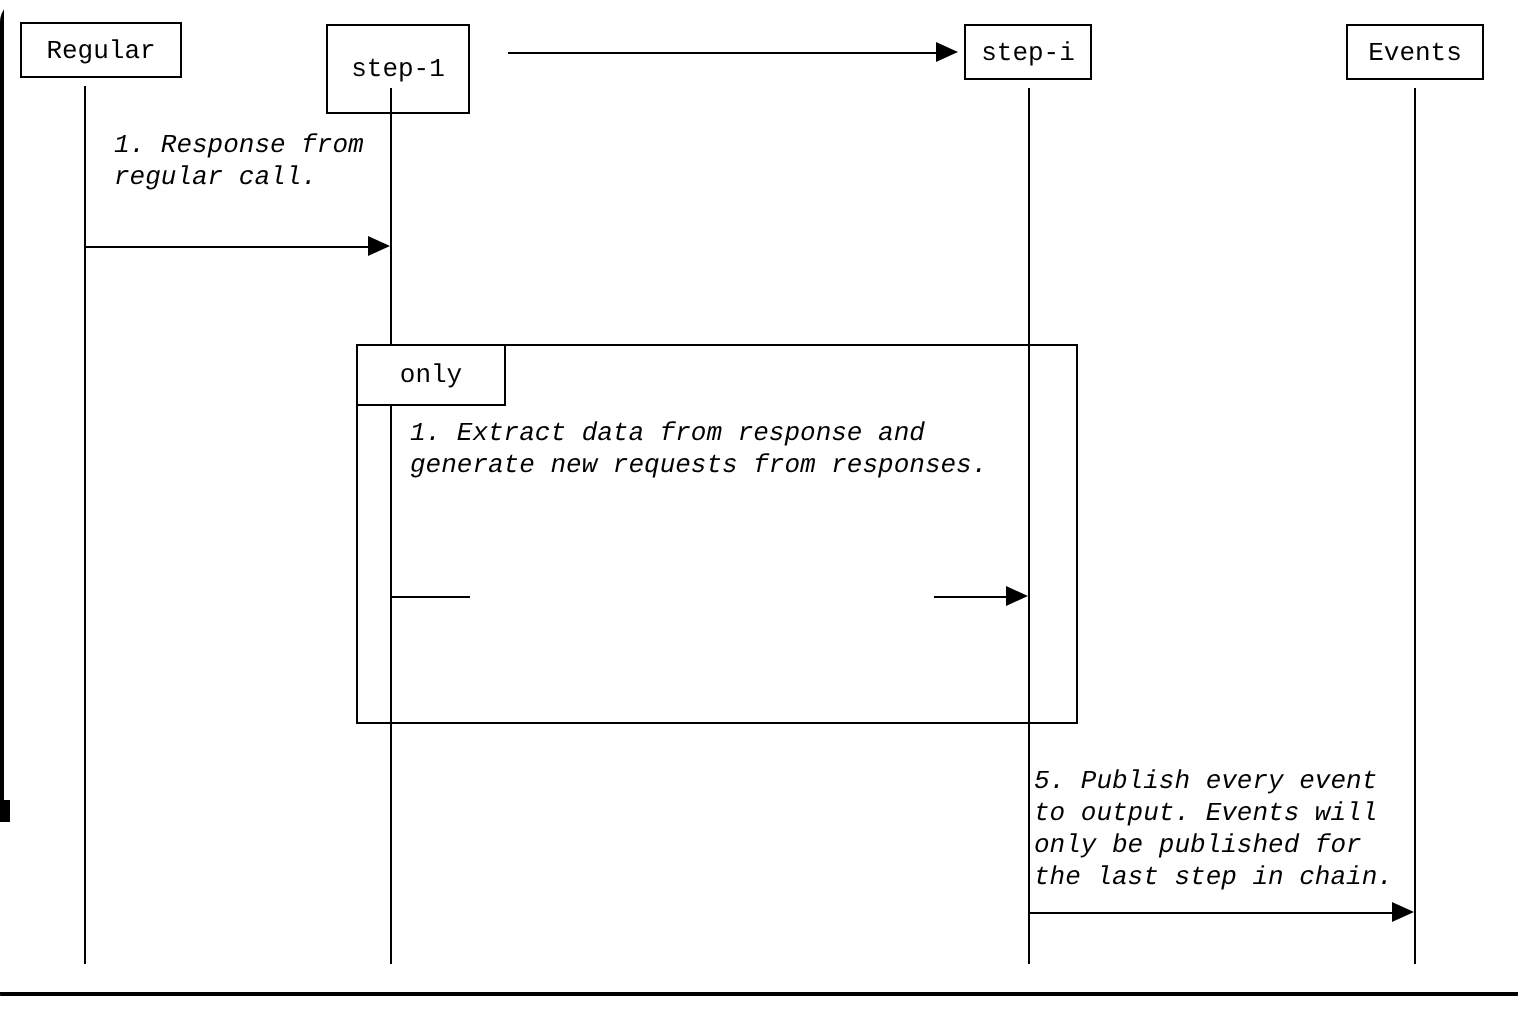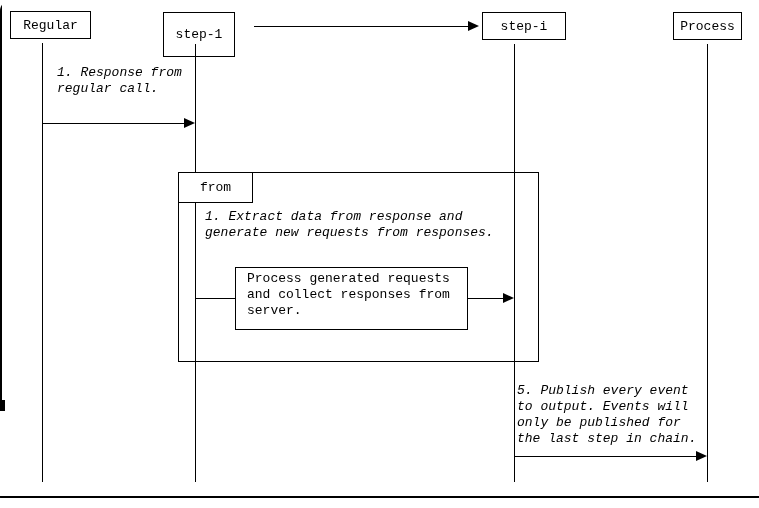--- a/index.html
+++ b/index.html
@@ -82,52 +82,49 @@
   <div class="edge" style="left:0; top:0; width:2px; height:410px;"></div>
   <div class="edge" style="left:0; top:400px; width:5px; height:11px;"></div>
   <div class="edge" style="left:0; top:496px; width:759px; height:2px;"></div>
 
   <div class="pbox" style="left:10px; top:11px; width:81px; height:28px;">
     <span>Regular</span>
   </div>
   <div class="pbox" style="left:163px; top:12px; width:72px; height:45px;">
     <span>step-1</span>
   </div>
-  <div class="pbox" style="left:482px; top:12px; width:84px; height:28px;">
+  <div class="pbox" style="left:482px; top:12px; width:64px; height:28px;">
     <span>step-i</span>
   </div>
   <div class="pbox" style="left:673px; top:12px; width:69px; height:28px;">
-    <span>Process</span>
+    <span>Events</span>
   </div>
 
   <div class="lifeline" style="left:42px; top:43px; height:439px;"></div>
   <div class="lifeline" style="left:195px; top:44px; height:438px;"></div>
   <div class="lifeline" style="left:514px; top:44px; height:438px;"></div>
   <div class="lifeline" style="left:707px; top:44px; height:438px;"></div>
 
   <div class="hline" style="left:254px; top:26px; width:214px;"></div>
   <div class="head-right" style="left:468px; top:21px;"></div>
 
   <div class="msg" style="left:57px; top:65px;">1. Response from
 regular call.</div>
   <div class="hline" style="left:42px; top:123px; width:142px;"></div>
   <div class="head-right" style="left:184px; top:118px;"></div>
 
   <div class="loop-frame" style="left:178px; top:172px; width:361px; height:190px;"></div>
   <div class="loop-label" style="left:178px; top:172px; width:75px; height:31px;">
-    <span>from</span>
+    <span>only</span>
   </div>
 
   <div class="msg" style="left:205px; top:209px;">1. Extract data from response and
 generate new requests from responses.</div>
 
   <div class="hline" style="left:195px; top:298px; width:40px;"></div>
-  <div class="process-box" style="left:235px; top:267px; width:233px; height:63px;">Process generated requests
-and collect responses from
-server.</div>
   <div class="hline" style="left:467px; top:298px; width:36px;"></div>
   <div class="head-right" style="left:503px; top:293px;"></div>
 
   <div class="msg" style="left:517px; top:383px;">5. Publish every event
 to output. Events will
 only be published for
 the last step in chain.</div>
   <div class="hline" style="left:514px; top:456px; width:182px;"></div>
   <div class="head-right" style="left:696px; top:451px;"></div>
 

